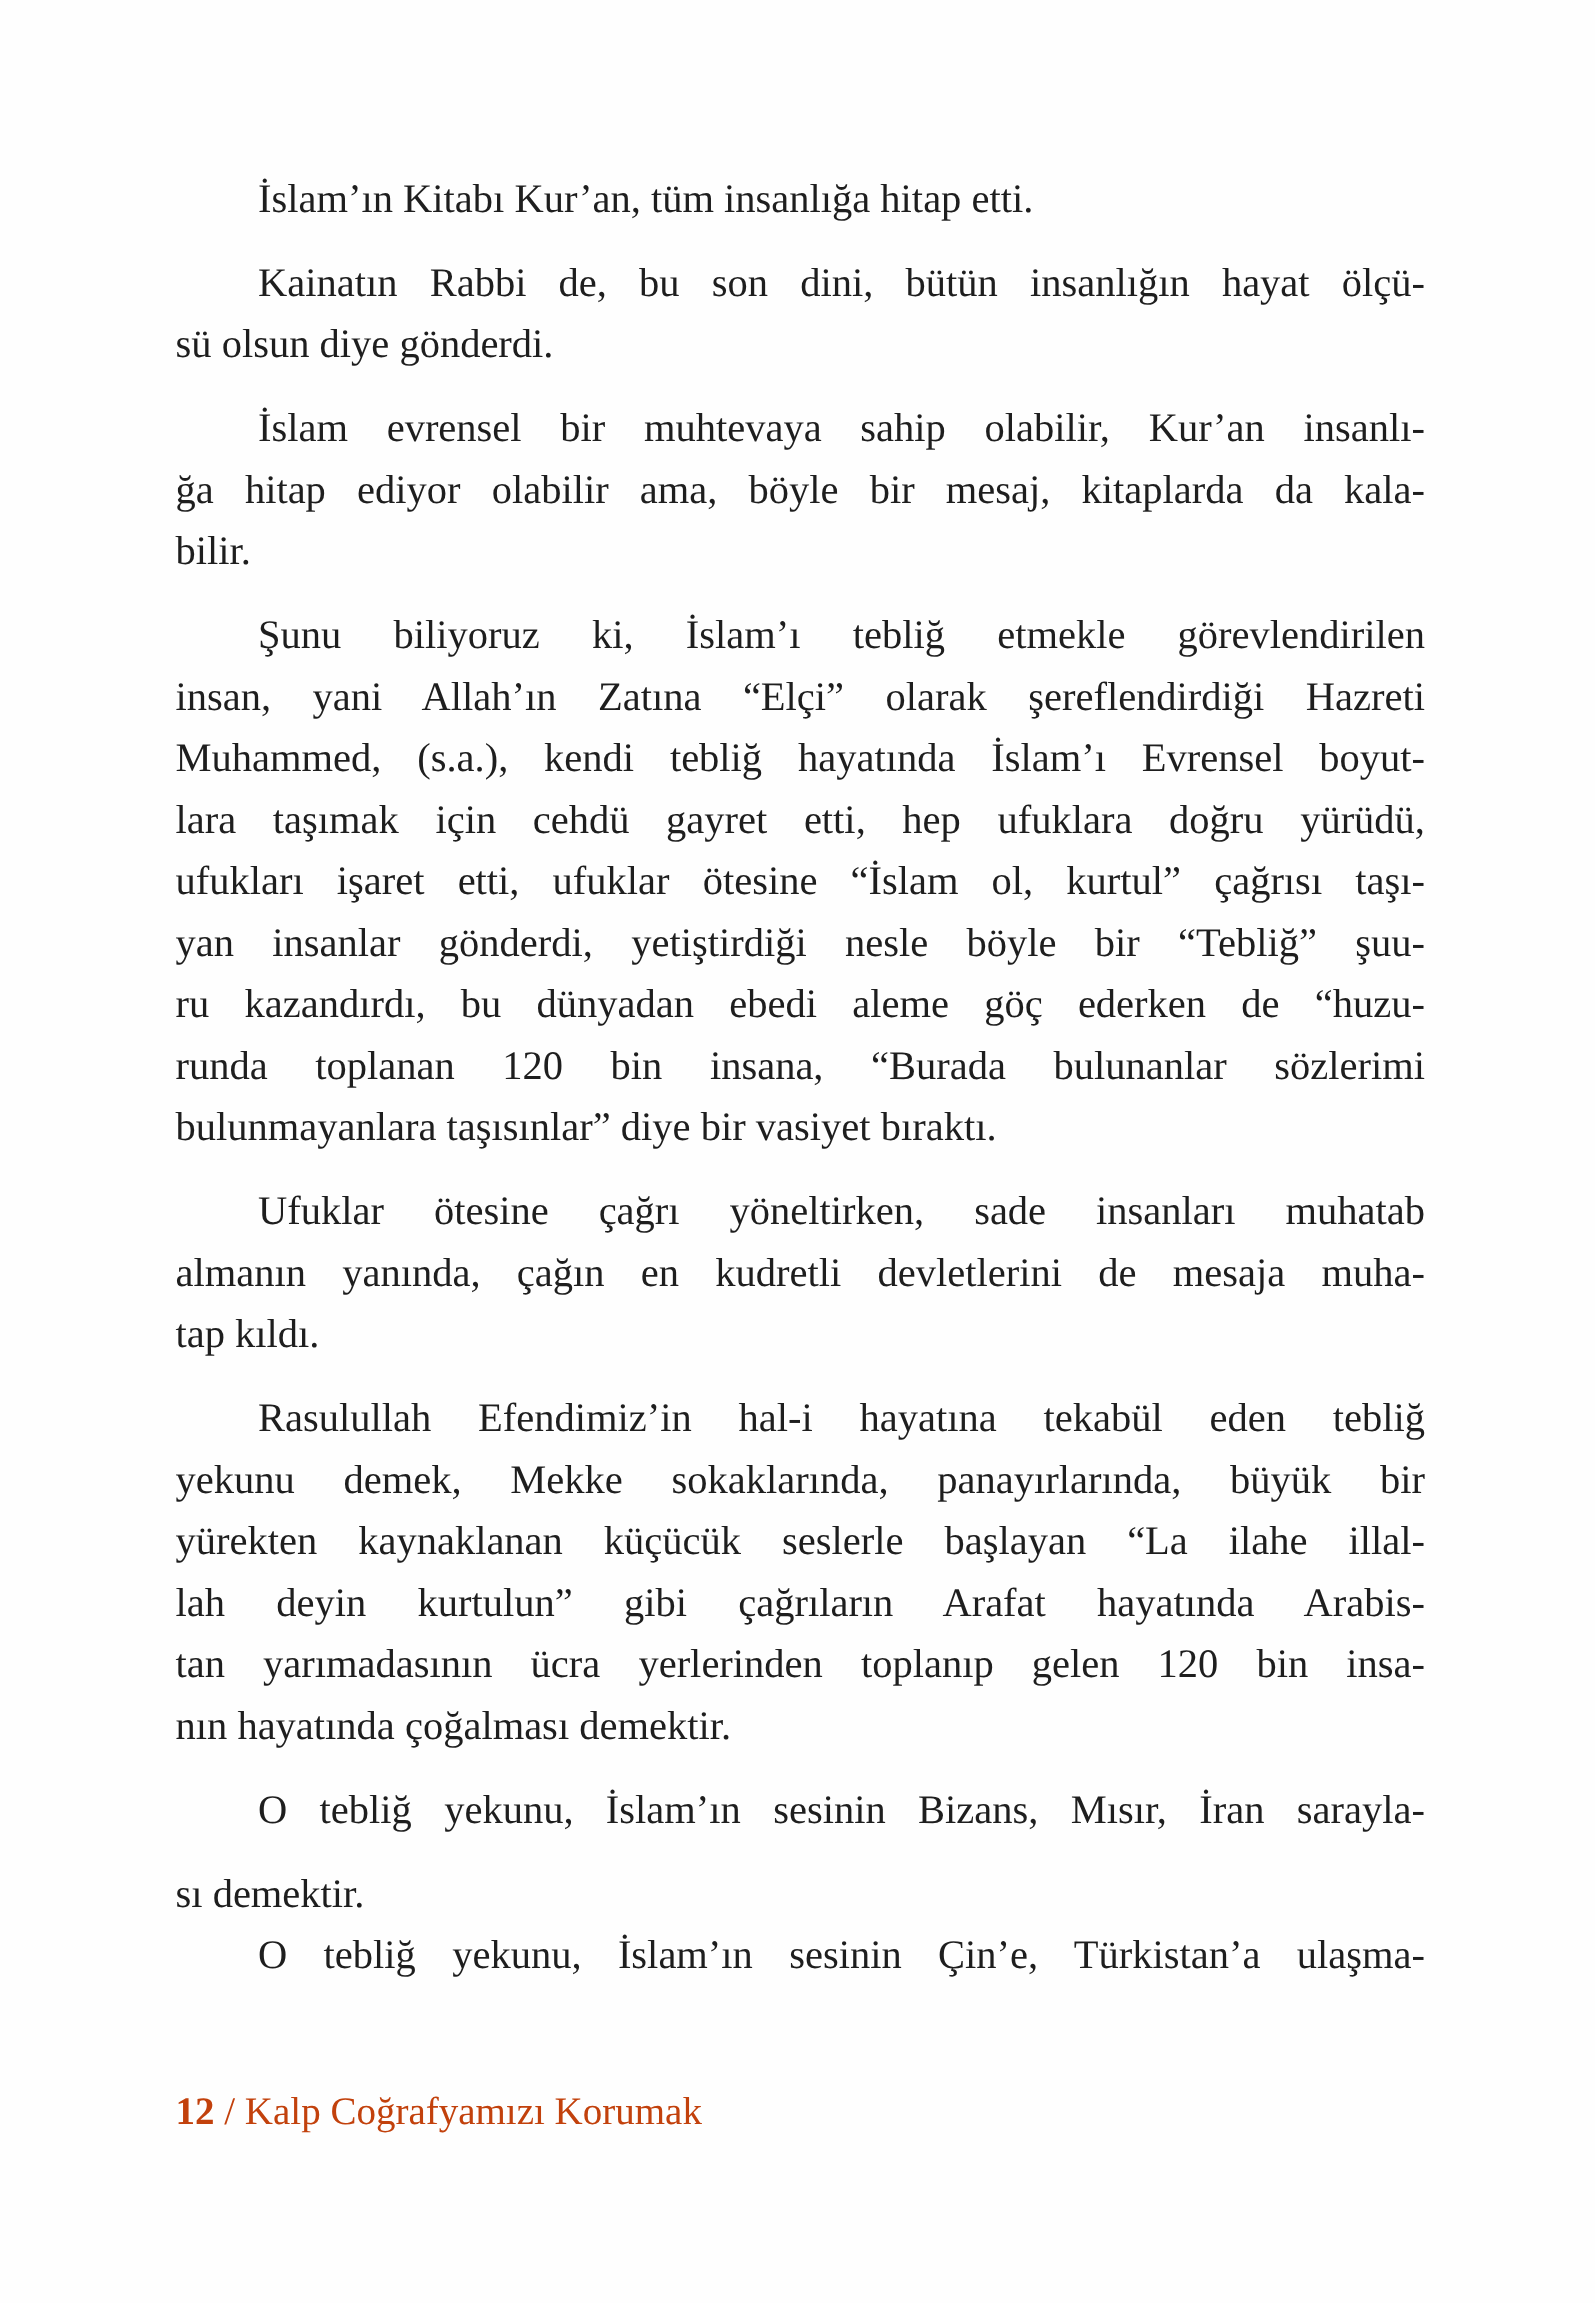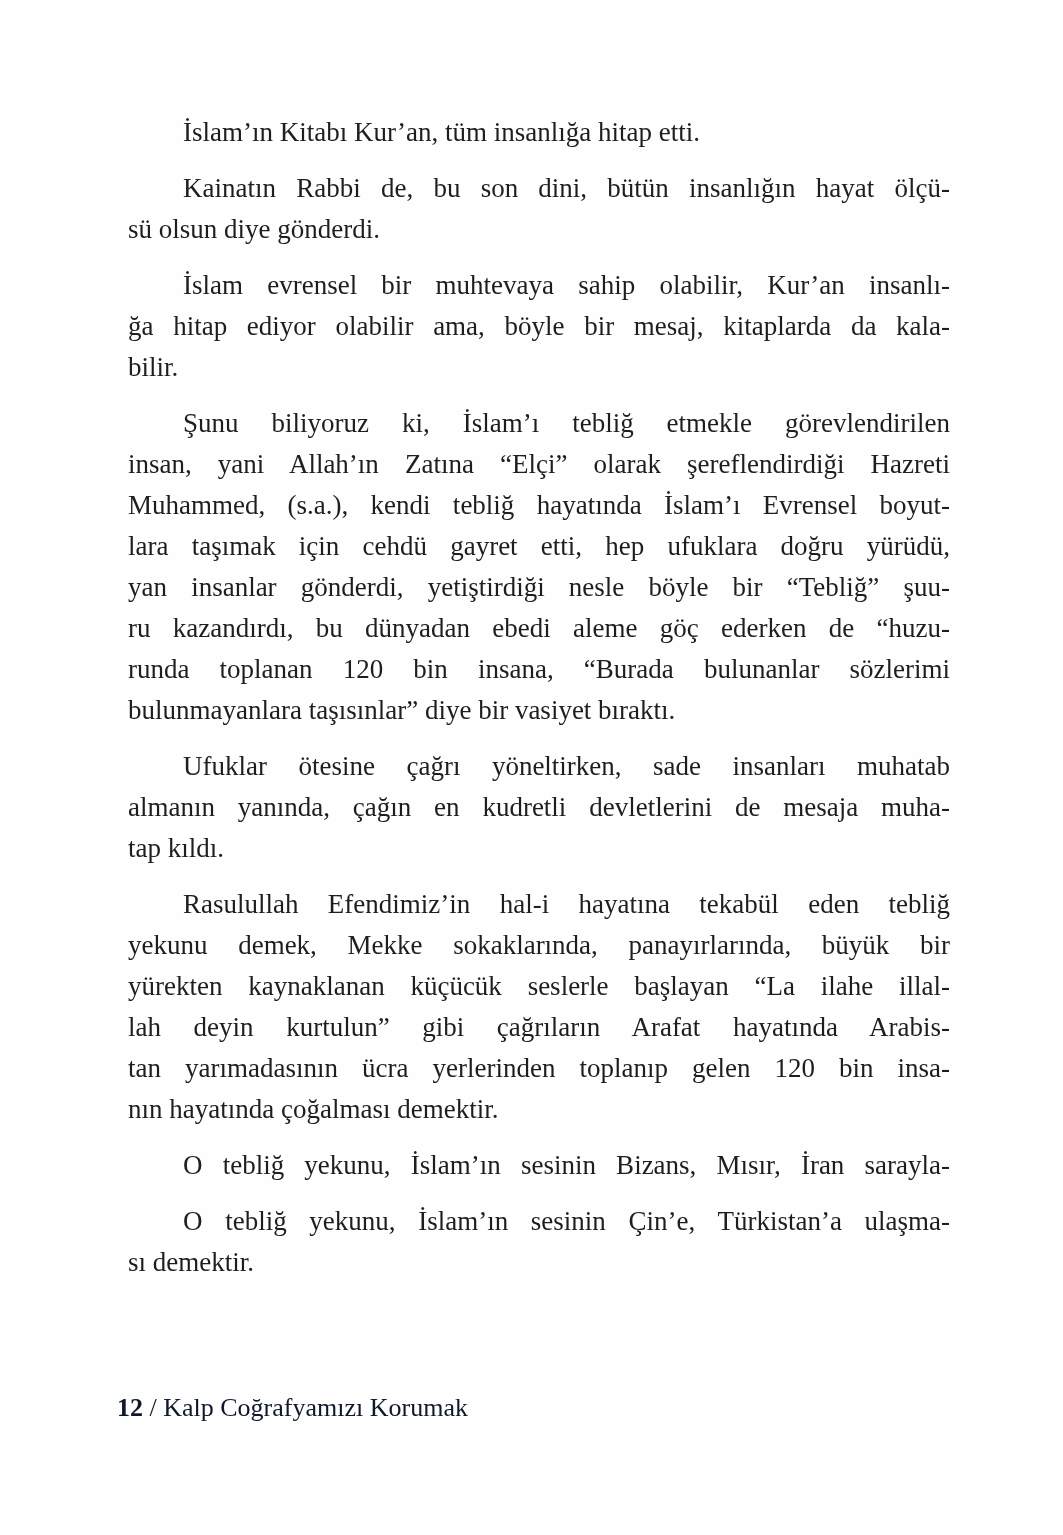--- a/index.html
+++ b/index.html
@@ -27,39 +27,38 @@
   }
   .paragraph {
     margin: 0 0 15px 0;
   }
   .line {
     text-align: justify;
     text-align-last: justify;
     -moz-text-align-last: justify;
     text-justify: inter-word;
     white-space: normal;
-    margin-left: 11px;
   }
   .line.first {
     text-indent: 55px;
   }
   .line.last {
     text-align-last: left;
     -moz-text-align-last: left;
   }
   .seg.bold {
     font-weight: normal;
   }
   .footer {
     position: absolute;
     left: 117px;
     top: 1392px;
     font-size: 26px;
     line-height: 32px;
-    color: #0f172a;
+    color: #c2410c;
   }
   .footer .page-number {
     font-weight: bold;
   }
 </style>
 </head>
 <body>
 
 <main class="page">
   <div class="text-block">
@@ -73,20 +72,21 @@
       <div class="paragraph">
         <div class="line first"><span class="seg">İslam evrensel bir muhtevaya sahip olabilir, Kur’an insanlı-</span></div>
         <div class="line"><span class="seg">ğa hitap ediyor olabilir ama, böyle bir mesaj, kitaplarda da kala-</span></div>
         <div class="line last"><span class="seg">bilir.</span></div>
       </div>
       <div class="paragraph">
         <div class="line first"><span class="seg">Şunu biliyoruz ki, İslam’ı tebliğ etmekle görevlendirilen</span></div>
         <div class="line"><span class="seg">insan, yani Allah’ın Zatına </span><span class="seg bold">“Elçi”</span><span class="seg"> olarak şereflendirdiği Hazreti</span></div>
         <div class="line"><span class="seg">Muhammed, (s.a.), kendi tebliğ hayatında İslam’ı Evrensel boyut-</span></div>
         <div class="line"><span class="seg">lara taşımak için cehdü gayret etti, hep ufuklara doğru yürüdü,</span></div>
+        <div class="line"><span class="seg">ufukları işaret etti, ufuklar ötesine </span><span class="seg bold">“İslam ol, kurtul”</span><span class="seg"> çağrısı taşı-</span></div>
         <div class="line"><span class="seg">yan insanlar gönderdi, yetiştirdiği nesle böyle bir </span><span class="seg bold">“Tebliğ”</span><span class="seg"> şuu-</span></div>
         <div class="line"><span class="seg">ru kazandırdı, bu dünyadan ebedi aleme göç ederken de “huzu-</span></div>
         <div class="line"><span class="seg">runda toplanan 120 bin insana, </span><span class="seg bold">“Burada bulunanlar sözlerimi</span></div>
         <div class="line last"><span class="seg bold">bulunmayanlara taşısınlar”</span><span class="seg"> diye bir vasiyet bıraktı.</span></div>
       </div>
       <div class="paragraph">
         <div class="line first"><span class="seg">Ufuklar ötesine çağrı yöneltirken, sade insanları muhatab</span></div>
         <div class="line"><span class="seg">almanın yanında, çağın en kudretli devletlerini de mesaja muha-</span></div>
         <div class="line last"><span class="seg">tap kıldı.</span></div>
       </div>
@@ -95,20 +95,20 @@
         <div class="line"><span class="seg">yekunu demek, Mekke sokaklarında, panayırlarında, büyük bir</span></div>
         <div class="line"><span class="seg">yürekten kaynaklanan küçücük seslerle başlayan </span><span class="seg bold">“La ilahe illal-</span></div>
         <div class="line"><span class="seg bold">lah deyin kurtulun”</span><span class="seg"> gibi çağrıların Arafat hayatında Arabis-</span></div>
         <div class="line"><span class="seg">tan yarımadasının ücra yerlerinden toplanıp gelen 120 bin insa-</span></div>
         <div class="line last"><span class="seg">nın hayatında çoğalması demektir.</span></div>
       </div>
       <div class="paragraph">
         <div class="line first"><span class="seg">O tebliğ yekunu, İslam’ın sesinin Bizans, Mısır, İran sarayla-</span></div>
       </div>
       <div class="paragraph">
+        <div class="line last"><span class="seg">sı demektir.</span></div>
         <div class="line first"><span class="seg">O tebliğ yekunu, İslam’ın sesinin Çin’e, Türkistan’a ulaşma-</span></div>
-        <div class="line last"><span class="seg">sı demektir.</span></div>
       </div>
     </div>
   <div class="footer">
     <span class="page-number">12</span><span> / </span><span>Kalp Coğrafyamızı Korumak</span>
   </div>
 </main>
 
 </body></html>

